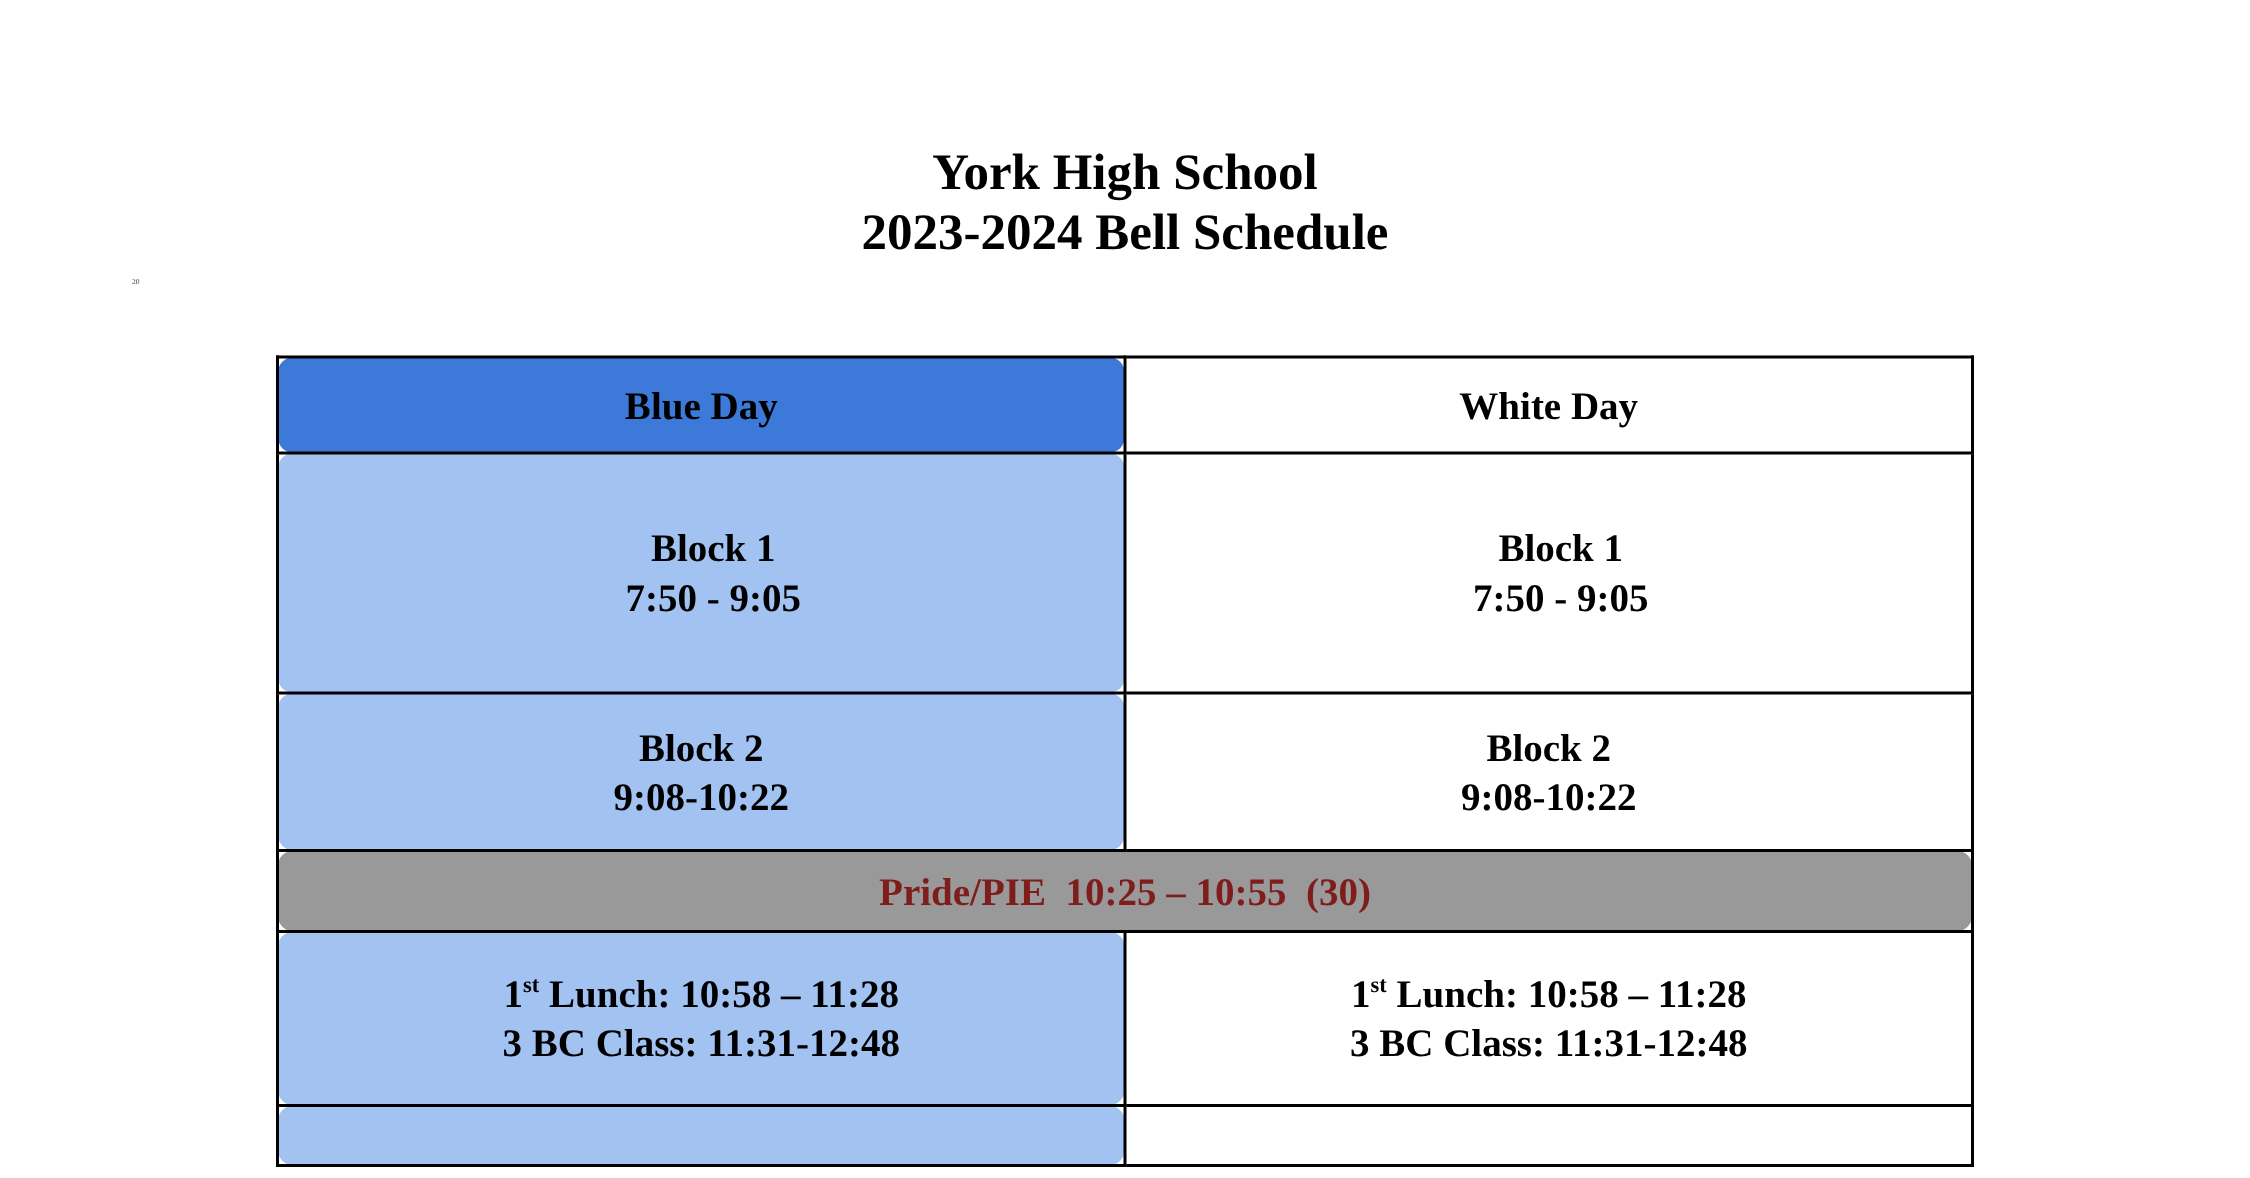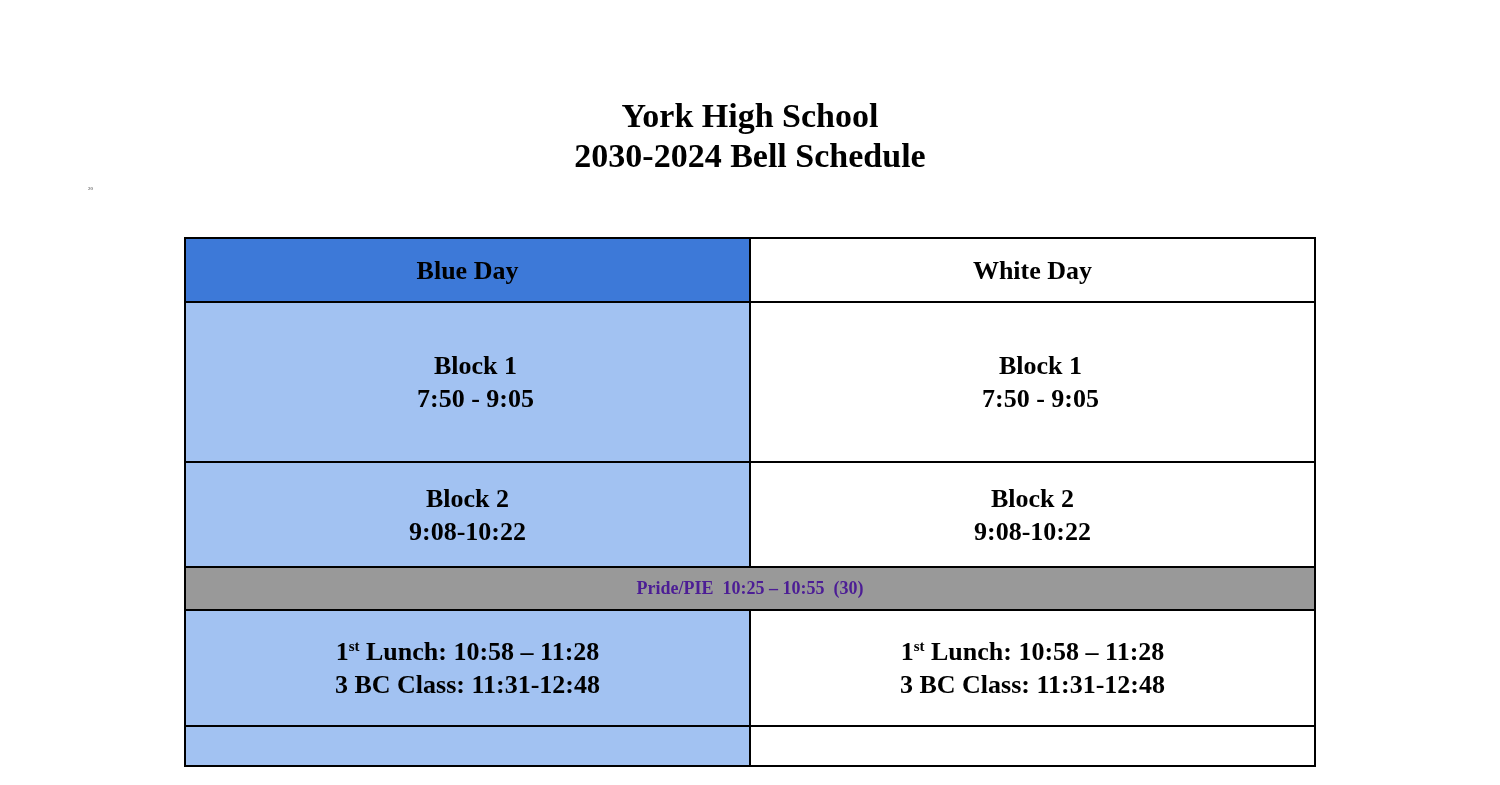--- a/index.html
+++ b/index.html
@@ -1,15 +1,15 @@
 <!DOCTYPE html>
 <html><head>
   <meta charset="utf-8">
   <style>
-    * { box-sizing: border-box; margin: 0; padding: 0; }
+    * { box-sizing: border-box; margin: 0; padding: 0; border-radius: 11px; }
     html, body {
       width: 1500px;
       height: 785px;
       overflow: hidden;
       background: #ffffff;
       font-family: "Liberation Serif", "DejaVu Serif", serif;
       color: #000000;
     }
     .page {
       position: relative;
@@ -50,37 +50,37 @@
       font-size: 26px;
       line-height: 33px;
     }
     .col-blue { background: #a2c2f2; }
     .col-white { background: #ffffff; }
     .hdr-blue { background: #3d79d8; height: 64px; font-size: 28px; }
     .hdr-white { background: #ffffff; height: 64px; font-size: 28px; }
     .row-block1 td { height: 160px; padding-left: 16px; }
     .row-block2 td { height: 105px; }
     .row-pride td {
-      height: 43px;
+      height: 54px;
       background: #999999;
-      color: #4c1d95;
-      font-size: 18px;
+      color: #7f1d1d;
+      font-size: 26px;
     }
     .row-lunch td { height: 116px; }
     .row-next td { height: 40px; }
     sup { font-size: 15px; vertical-align: top; line-height: 18px; position: relative; top: 2px; }
     .line { display: block; }
   </style>
 </head>
 <body>
 
 <div class="page">
   <div class="title-block">
     <span class="line">York High School</span>
-    <span class="line">2030-2024 Bell Schedule</span>
+    <span class="line">2023-2024 Bell Schedule</span>
   </div>
 
   <div class="tiny-mark">20</div>
 
   <table class="schedule">
     <colgroup>
       <col style="width:565px">
       <col style="width:565px">
     </colgroup>
     <tbody>

